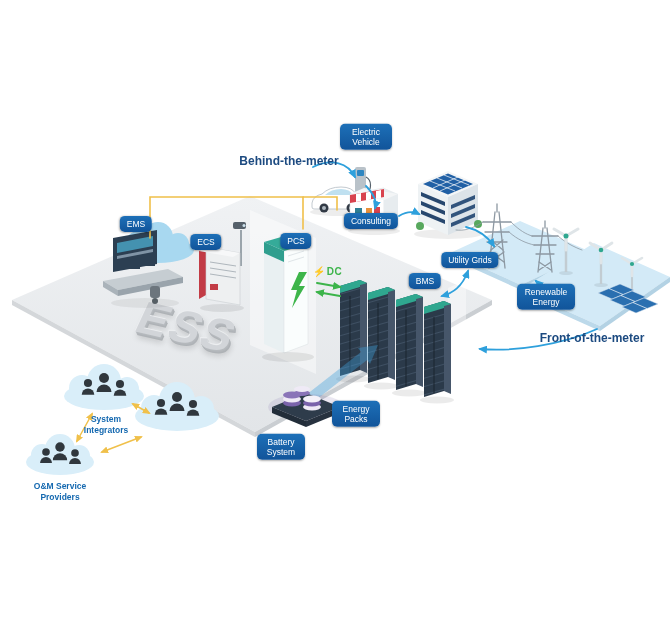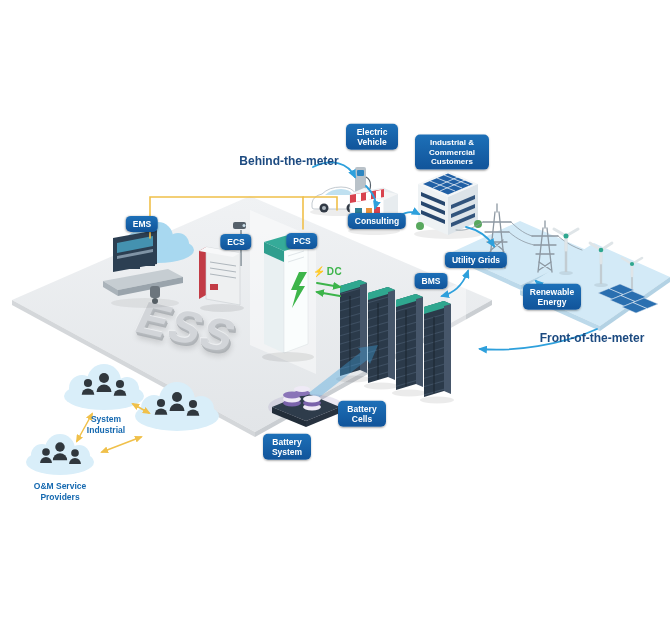--- a/index.html
+++ b/index.html
@@ -1,22 +1,22 @@
 <!DOCTYPE html>
 <html><head>
 <meta charset="utf-8">
 <title>ESS Diagram</title>
 <style>
   html,body{margin:0;padding:0;}
   body{background:#fff;font-family:"Liberation Sans",sans-serif;}
   #canvas{position:relative;width:671px;height:618px;background:#ffffff;overflow:hidden;}
   .full{position:absolute;left:0;top:0;}
   .badge{position:absolute;transform:translate(-50%,-50%);background:linear-gradient(180deg,#1d70b8 0%,#11549a 100%);
-         color:#fff;font-size:8.5px;font-weight:bold;line-height:1.2;padding:3px 7px;border-radius:5px;
-         text-align:center;white-space:nowrap;box-shadow:0 1px 2px rgba(0,0,0,.3);z-index:60;margin-left:6px;}
+         color:#fff;font-size:8.5px;font-weight:normal;line-height:1.2;padding:3px 7px;border-radius:5px;
+         text-align:center;white-space:nowrap;box-shadow:0 1px 2px rgba(0,0,0,.3);z-index:60;}
   .badge.wrap{white-space:normal;padding:3px 5px;}
   .region{position:absolute;transform:translate(-50%,-50%);color:#1c4a80;font-size:12px;font-weight:bold;white-space:nowrap;z-index:60;}
   .service{position:absolute;transform:translateX(-50%);color:#1569b0;font-size:8.5px;font-weight:bold;text-align:center;line-height:1.25;z-index:60;}
   .ess{position:absolute;left:138px;top:300px;font-size:46px;font-weight:800;letter-spacing:2px;color:#d2d5d9;
        transform:rotate(13deg) skewX(-12deg);
        text-shadow:-1px -1px 0 #eceef0,1px 1px 0 #b6babe,2px 2px 0 #b2b6ba,3px 3px 0 #aeb2b6,4px 5px 6px rgba(0,0,0,.18);
        z-index:6;}
   .dc{position:absolute;transform:translate(-50%,-50%);color:#3cb44a;font-size:10px;font-weight:bold;letter-spacing:.5px;z-index:60;}
 </style>
 </head>
@@ -359,29 +359,28 @@
       <path d="M597,329 C562,345 513,352 480,349" stroke="#2ea0dc" stroke-width="1.8" marker-end="url(#mB)"></path>
       <path d="M317,283 L340,287" stroke="#3cb44a" stroke-width="2" marker-end="url(#mG)"></path>
       <path d="M340,296 L317,292" stroke="#3cb44a" stroke-width="2" marker-end="url(#mG)"></path>
     </g>
   </svg>
 
   <div class="region" style="left:289px;top:161px">Behind-the-meter</div>
   <div class="region" style="left:592px;top:338px">Front-of-the-meter</div>
 
   <div class="badge" style="left:136px;top:224px">EMS</div>
-  <div class="badge" style="left:230px;top:242px">ECS</div>
+  <div class="badge" style="left:206px;top:242px">ECS</div>
   <div class="badge" style="left:296px;top:241px">PCS</div>
   <div class="badge" style="left:425px;top:281px">BMS</div>
   <div class="badge wrap" style="left:366px;top:137px;width:42px">Electric Vehicle</div>
-  <div class="badge wrap" style="left:446px;top:152px;width:64px;font-size:8px">Industrial &amp; Commercial Customers</div>
   <div class="badge" style="left:371px;top:221px">Consulting</div>
   <div class="badge" style="left:470px;top:260px">Utility Grids</div>
   <div class="badge wrap" style="left:546px;top:297px;width:48px">Renewable Energy</div>
-  <div class="badge wrap" style="left:356px;top:414px;width:38px">Battery Cells</div>
+  <div class="badge wrap" style="left:356px;top:414px;width:38px">Energy Packs</div>
   <div class="badge wrap" style="left:281px;top:447px;width:38px">Battery System</div>
 
   <div class="dc" style="left:328px;top:271px"><span>⚡</span><span>DC</span></div>
 
-  <div class="service" style="left:106px;top:414px;width:52px">System Industrial</div>
+  <div class="service" style="left:106px;top:414px;width:52px">System Integrators</div>
   <div class="service" style="left:60px;top:481px;width:58px">O&amp;M Service Providers</div>
 
 </div>
 
 </body></html>

